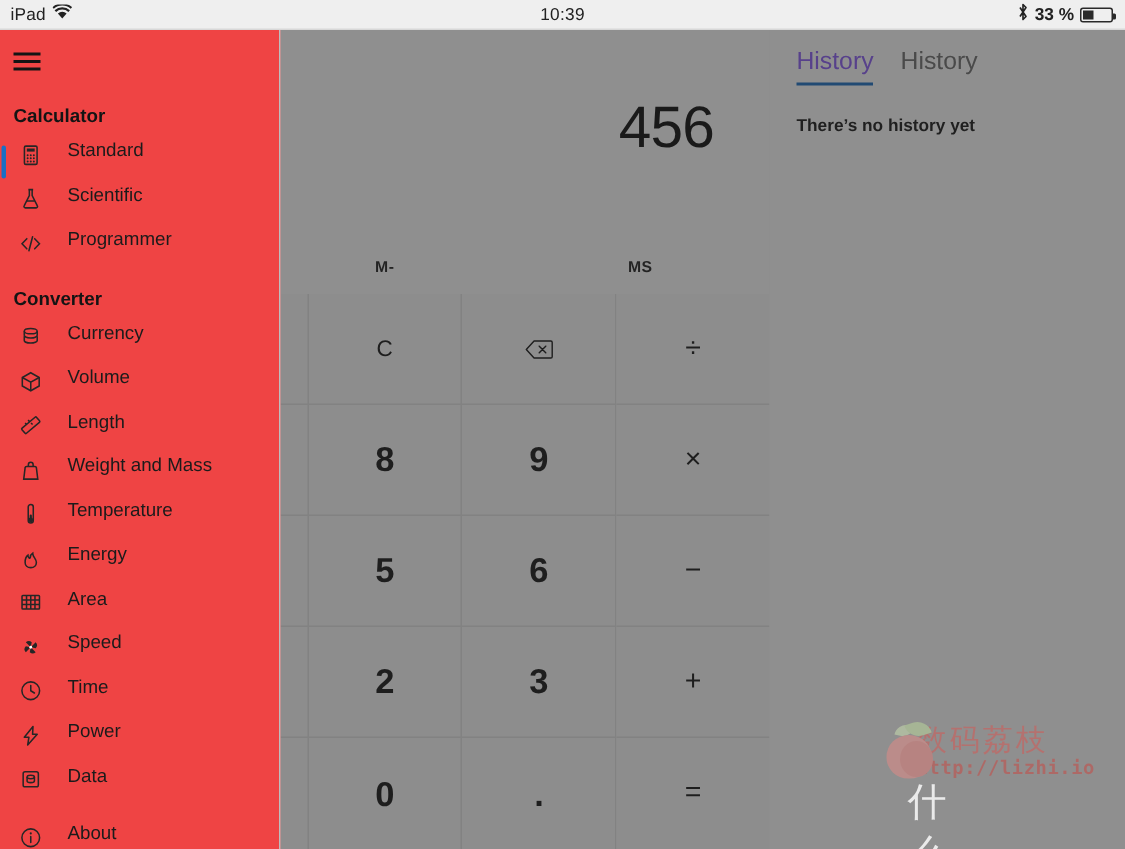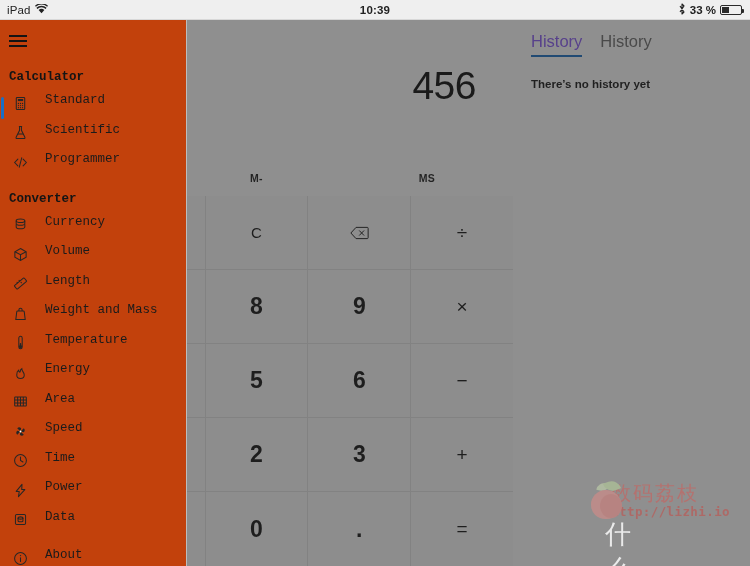--- a/index.html
+++ b/index.html
@@ -20,21 +20,21 @@
     position: absolute; top: 0; left: 0;
     width: 750px; height: 20px;
     background: #efefef;
     border-bottom: 1px solid #d8d8d8;
     display: flex; align-items: center;
     font-size: 11px; color: #1a1a1a;
     z-index: 50;
   }
   .sb-left { display: flex; align-items: center; gap: 5px; padding-left: 7px; width: 200px; }
   .sb-device { font-size: 11.5px; color: #222; letter-spacing: .1px; }
-  .sb-center { flex: 1; text-align: center; font-size: 11.5px; font-weight: bold; color: #222; letter-spacing: .2px; }
+  .sb-center { flex: 1; text-align: center; font-size: 11.5px; font-weight: normal; color: #222; letter-spacing: .2px; }
   .sb-right { width: 200px; display: flex; align-items: center; justify-content: flex-end; gap: 4px; padding-right: 8px; }
   .sb-batt-text { font-size: 11.5px; font-weight: bold; color: #222; }
   .batt {
     position: relative; width: 22px; height: 10px;
     border: 1px solid #2a2a2a; border-radius: 2px;
   }
   .batt::after {
     content: ""; position: absolute; right: -3px; top: 3px;
     width: 2px; height: 4px; background: #2a2a2a; border-radius: 0 1px 1px 0;
   }
@@ -111,25 +111,24 @@
     position: absolute; top: 20px; left: 0;
     width: 750px; height: 546px;
     background: rgba(40,40,40,0.52);
     z-index: 20;
   }
 
   
   .sidebar {
     position: absolute; top: 20px; left: 0;
     width: 187px; height: 546px;
-    background: #c2410c;
+    background: #ef4444;
     border-right: 1px solid #bdbdbd;
     z-index: 30;
     overflow: hidden;
-    font-family: Liberation Mono, monospace;
   }
   .hamburger {
     width: 46px; height: 38px;
     display: flex; flex-direction: column; justify-content: center;
     align-items: flex-start; padding-left: 9px; gap: 3px;
     margin-top: 2px;
   }
   .hamburger span { display: block; width: 18px; height: 2px; background: #141414; }
 
   .group-title {

